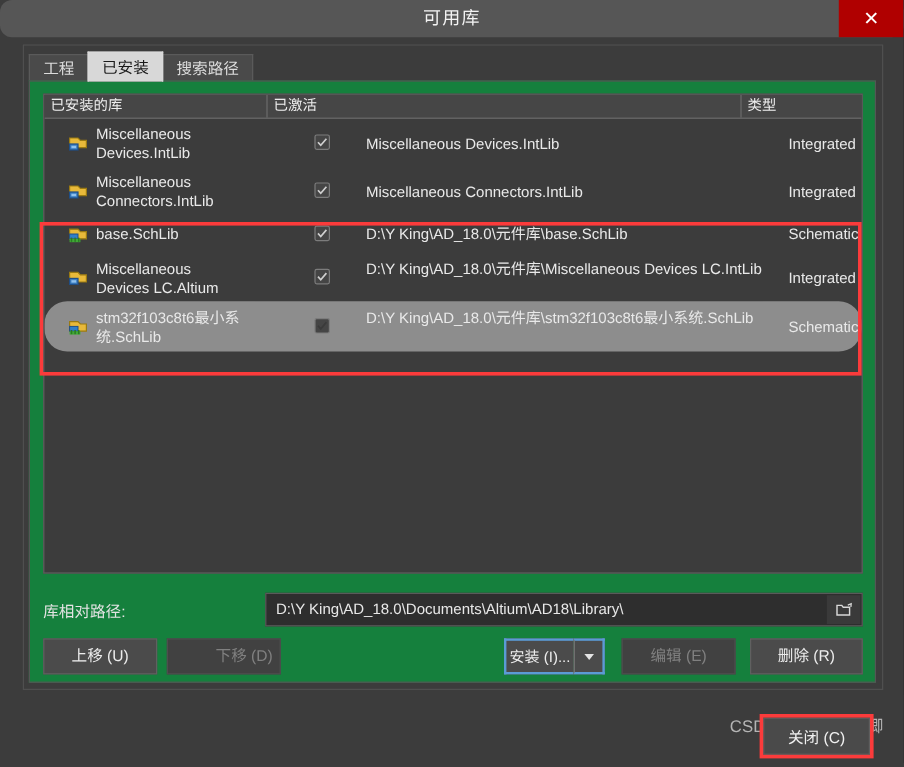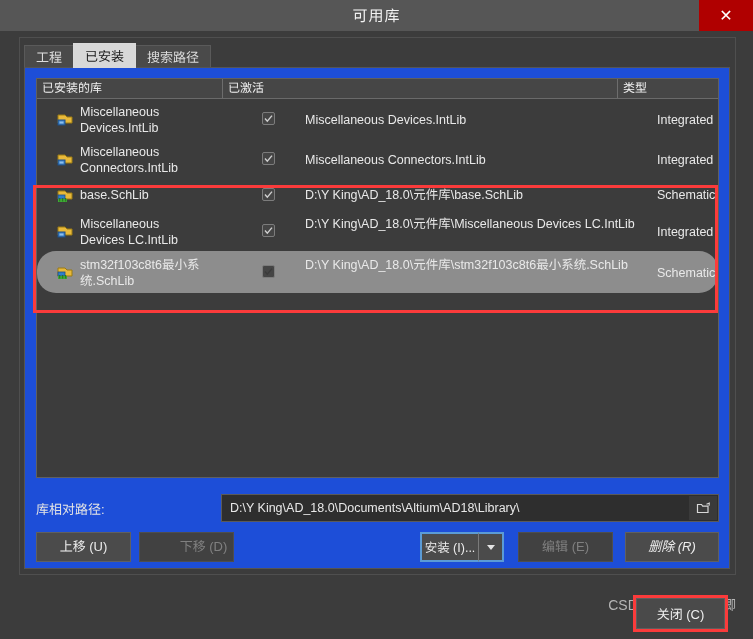--- a/index.html
+++ b/index.html
@@ -25,20 +25,21 @@
     box-sizing: border-box;
   }
 
   
   #titlebar {
     position: absolute;
     left: 0; top: 0;
     width: 753px;
     height: 31px;
     background: #565656;
+    border-radius: 10px;
   }
   #title-text {
     position: absolute;
     left: 0; top: 0;
     width: 753px;
     height: 31px;
     line-height: 31px;
     text-align: center;
     font-size: 15px;
     color: #f2f2f2;
@@ -102,21 +103,21 @@
     z-index: 3;
   }
 
   
   #tab-body {
     position: absolute;
     left: 4px;
     top: 29px;
     width: 706px;
     height: 502px;
-    background: #1d4ed8;
+    background: #15803d;
     border: 1px solid #555555;
     box-sizing: border-box;
   }
 
   
   #list-box {
     position: absolute;
     left: 11px;
     top: 10px;
     width: 683px;
@@ -287,21 +288,21 @@
     left: 442px;
     width: 26px;
     border: 2px solid #5b9bd5;
     border-left: 1px solid #7a7a7a;
     background: #4b4b4b;
     display: flex;
     align-items: center;
     justify-content: center;
   }
   #btn-edit   { left: 482px; width: 95px; }
-  #btn-delete { left: 589px; width: 94px; font-style: italic; }
+  #btn-delete { left: 589px; width: 94px; }
 
   .dd-arrow {
     width: 0; height: 0;
     border-left: 4px solid transparent;
     border-right: 4px solid transparent;
     border-top: 5px solid #e4e4e4;
   }
 
   
   #footer {
@@ -442,21 +443,21 @@
           </div>
 
           <div class="row" style="height:40px;">
             <span class="lib-icon" style="top:13px;">
               <svg width="16" height="14" viewBox="0 0 16 14">
                 <path d="M1 3h7l2 2h5v6H1z" fill="#e8b93a" stroke="#9a7a12" stroke-width="1"></path>
                 <rect x="1" y="8" width="7" height="5" fill="#3b7fc4" stroke="#1f4e86" stroke-width="1"></rect>
                 <rect x="2.5" y="9.5" width="4" height="2" fill="#8fc0ec"></rect>
               </svg>
             </span>
-            <span class="cell name" style="top:5px;">Miscellaneous Devices LC.IntLib</span>
+            <span class="cell name" style="top:5px;">Miscellaneous Devices LC.Altium</span>
             <span class="chk" style="top:13px;">
               <svg width="11" height="11" viewBox="0 0 11 11">
                   <path d="M2 5.5l2.3 2.6L9 2.6" stroke="#cfcfcf" stroke-width="1.4" fill="none"></path>
                 </svg>
             </span>
             <span class="cell path" style="top:5px;">D:\Y King\AD_18.0\元件库\Miscellaneous Devices LC.IntLib</span>
             <span class="cell type" style="top:13px;">Integrated</span>
           </div>
 
           <div class="row selected" style="height:42px;border-radius:19px;">

